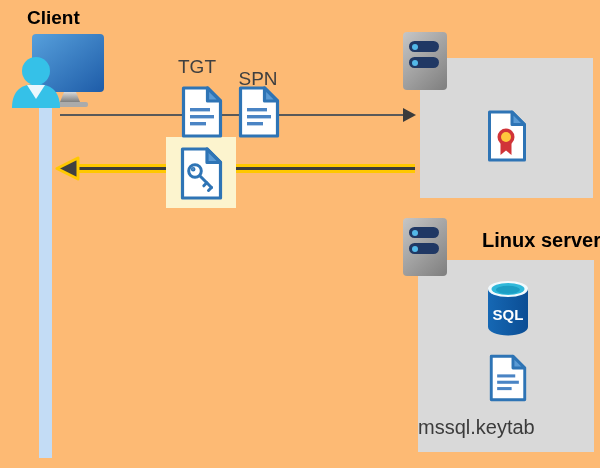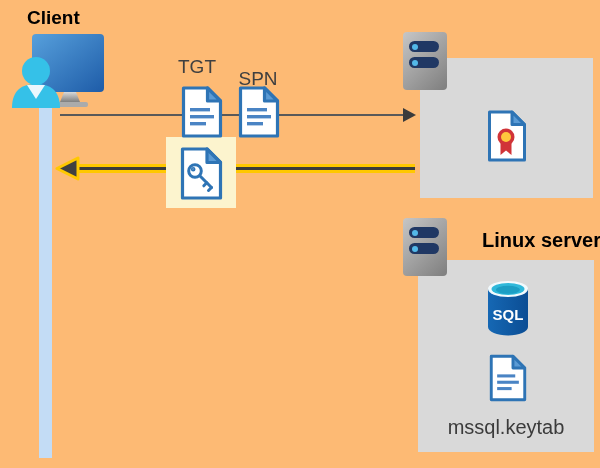--- a/index.html
+++ b/index.html
@@ -21,21 +21,21 @@
   .yellow-head{left:55px;top:156px;z-index:1;}
   
   .highlight{left:166px;top:137px;width:70px;height:71px;background:var(--highlight_yellow,#FCF4CE);z-index:2;}
   .icon{z-index:3;}
   
   .server{width:44px;height:58px;border-radius:4px;background:linear-gradient(135deg,#C6C6C6,#7E7E7E);z-index:4;}
   .server .bar{position:absolute;left:6px;width:30px;height:11px;border-radius:6px;background:var(--navy,#203864);}
   .server .bar::before{content:"";position:absolute;left:3px;top:2.5px;width:6px;height:6px;border-radius:50%;
                        background:var(--dot_cyan,#53B9E9);}
   .server .bar.b1{top:9px;} .server .bar.b2{top:25px;}
-  .keytab-caption{font-size:20px;color:#3B3B3B;text-align:center;}
+  .keytab-caption{font-size:20px;color:#3B3B3B;text-align:left;}
 </style>
 </head>
 <body>
 
 <div class="canvas">
 
   <svg width="0" height="0" style="position:absolute" aria-hidden="true">
     <defs>
       <linearGradient id="monitorGrad" x1="0" y1="0" x2="1" y2="1">
         <stop offset="0" stop-color="#57A0DC"></stop>

